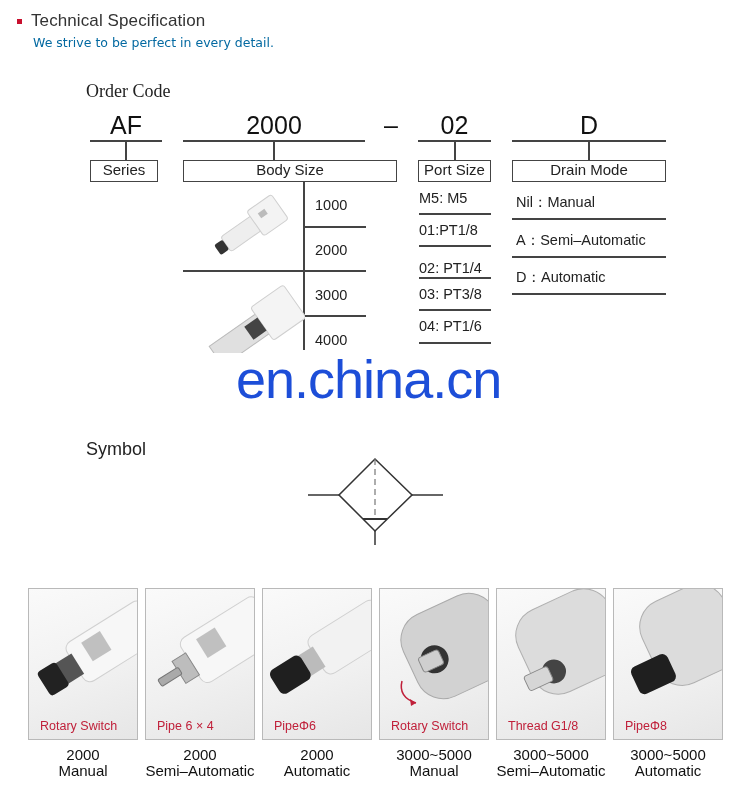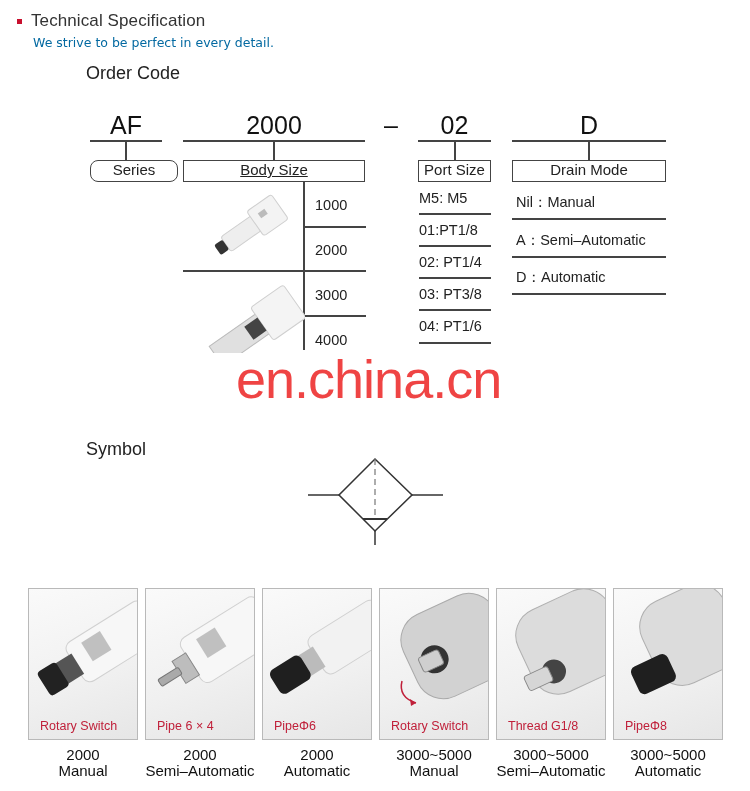--- a/index.html
+++ b/index.html
@@ -8,43 +8,43 @@
   .hdr-bullet { left:17px; top:19px; width:5px; height:5px; background:#c8102e; }
   .hdr-title { left:31px; top:11px; font-family:Liberation Sans, sans-serif; font-size:17px; color:#333; letter-spacing:0.1px; }
   .hdr-sub { left:33px; top:35px; font-family:"DejaVu Sans", sans-serif; font-size:12.5px; color:#0369a1; }
   .sec-title { font-size:18px; color:#222; }
   .code { font-size:25px; color:#111; text-align:center; }
   .hline { background:#444; height:1.5px; }
   .vline { background:#444; width:1.5px; }
   .box { border:1.5px solid #444; box-sizing:border-box; text-align:center; font-size:15px; line-height:18px; color:#222; }
   .opt { font-size:14.5px; color:#222; }
   .sep { background:#444; height:1.5px; }
-  .watermark { left:236px; top:348px; font-size:54px; color:#ef4444; letter-spacing:-1px; }
+  .watermark { left:236px; top:348px; font-size:54px; color:#1d4ed8; letter-spacing:-1px; }
   .card { top:588px; width:110px; height:152px; border:1.5px solid #b9b9b9; box-sizing:border-box; background:linear-gradient(160deg,#fafafa 0%,#f0f0f0 60%,#e6e6e6 100%); overflow:hidden; }
   .card-label { position:absolute; left:11px; bottom:6px; font-size:12.5px; color:#c0203a; white-space:nowrap; }
   .cap { top:747px; width:120px; text-align:center; font-size:15px; line-height:16px; color:#111; white-space:nowrap; }
 </style>
 </head>
 <body>
 
 <div class="abs hdr-bullet"></div>
 <div class="abs hdr-title">Technical Specification</div>
 <div class="abs hdr-sub">We strive to be perfect in every detail.</div>
 
-<div class="abs sec-title" style="left:86px; top:63px;">Order Code</div>
+<div class="abs sec-title" style="left:86px; top:81px;font-family:Liberation Serif, serif;">Order Code</div>
 
 <div class="abs code" style="left:90px; top:111px; width:72px;">AF</div>
 <div class="abs hline" style="left:90px; top:140px; width:72px;"></div>
 <div class="abs vline" style="left:125px; top:140px; height:20px;"></div>
-<div class="abs box" style="left:90px; top:160px; width:88px; height:22px;border-radius:8px;">Series</div>
+<div class="abs box" style="left:90px; top:160px; width:68px; height:22px;">Series</div>
 
 <div class="abs code" style="left:183px; top:111px; width:182px;">2000</div>
 <div class="abs hline" style="left:183px; top:140px; width:182px;"></div>
 <div class="abs vline" style="left:273px; top:140px; height:20px;"></div>
-<div class="abs box" style="left:183px; top:160px; width:182px; height:22px;text-decoration:underline;">Body Size</div>
+<div class="abs box" style="left:183px; top:160px; width:214px; height:22px;">Body Size</div>
 
 <div class="abs vline" style="left:303px; top:182px; height:168px;"></div>
 <div class="abs hline" style="left:304px; top:226px; width:62px;"></div>
 <div class="abs hline" style="left:183px; top:270px; width:183px;"></div>
 <div class="abs hline" style="left:304px; top:315px; width:62px;"></div>
 <div class="abs opt" style="left:315px; top:197px;">1000</div>
 <div class="abs opt" style="left:315px; top:242px;">2000</div>
 <div class="abs opt" style="left:315px; top:287px;">3000</div>
 <div class="abs opt" style="left:315px; top:332px;">4000</div>
 
@@ -69,21 +69,21 @@
 
 <div class="abs code" style="left:418px; top:111px; width:73px;">02</div>
 <div class="abs hline" style="left:418px; top:140px; width:73px;"></div>
 <div class="abs vline" style="left:454px; top:140px; height:20px;"></div>
 <div class="abs box" style="left:418px; top:160px; width:73px; height:22px;">Port Size</div>
 
 <div class="abs opt" style="left:419px; top:190px;">M5: M5</div>
 <div class="abs sep" style="left:419px; top:213px; width:72px;"></div>
 <div class="abs opt" style="left:419px; top:222px;">01:PT1/8</div>
 <div class="abs sep" style="left:419px; top:245px; width:72px;"></div>
-<div class="abs opt" style="left:419px; top:254px;">02: PT1/4</div>
+<div class="abs opt" style="left:419px; top:260px;">02: PT1/4</div>
 <div class="abs sep" style="left:419px; top:277px; width:72px;"></div>
 <div class="abs opt" style="left:419px; top:286px;">03: PT3/8</div>
 <div class="abs sep" style="left:419px; top:309px; width:72px;"></div>
 <div class="abs opt" style="left:419px; top:318px;">04: PT1/6</div>
 <div class="abs sep" style="left:419px; top:342px; width:72px;"></div>
 
 <div class="abs code" style="left:512px; top:111px; width:154px;">D</div>
 <div class="abs hline" style="left:512px; top:140px; width:154px;"></div>
 <div class="abs vline" style="left:588px; top:140px; height:20px;"></div>
 <div class="abs box" style="left:512px; top:160px; width:154px; height:22px;">Drain Mode</div>

